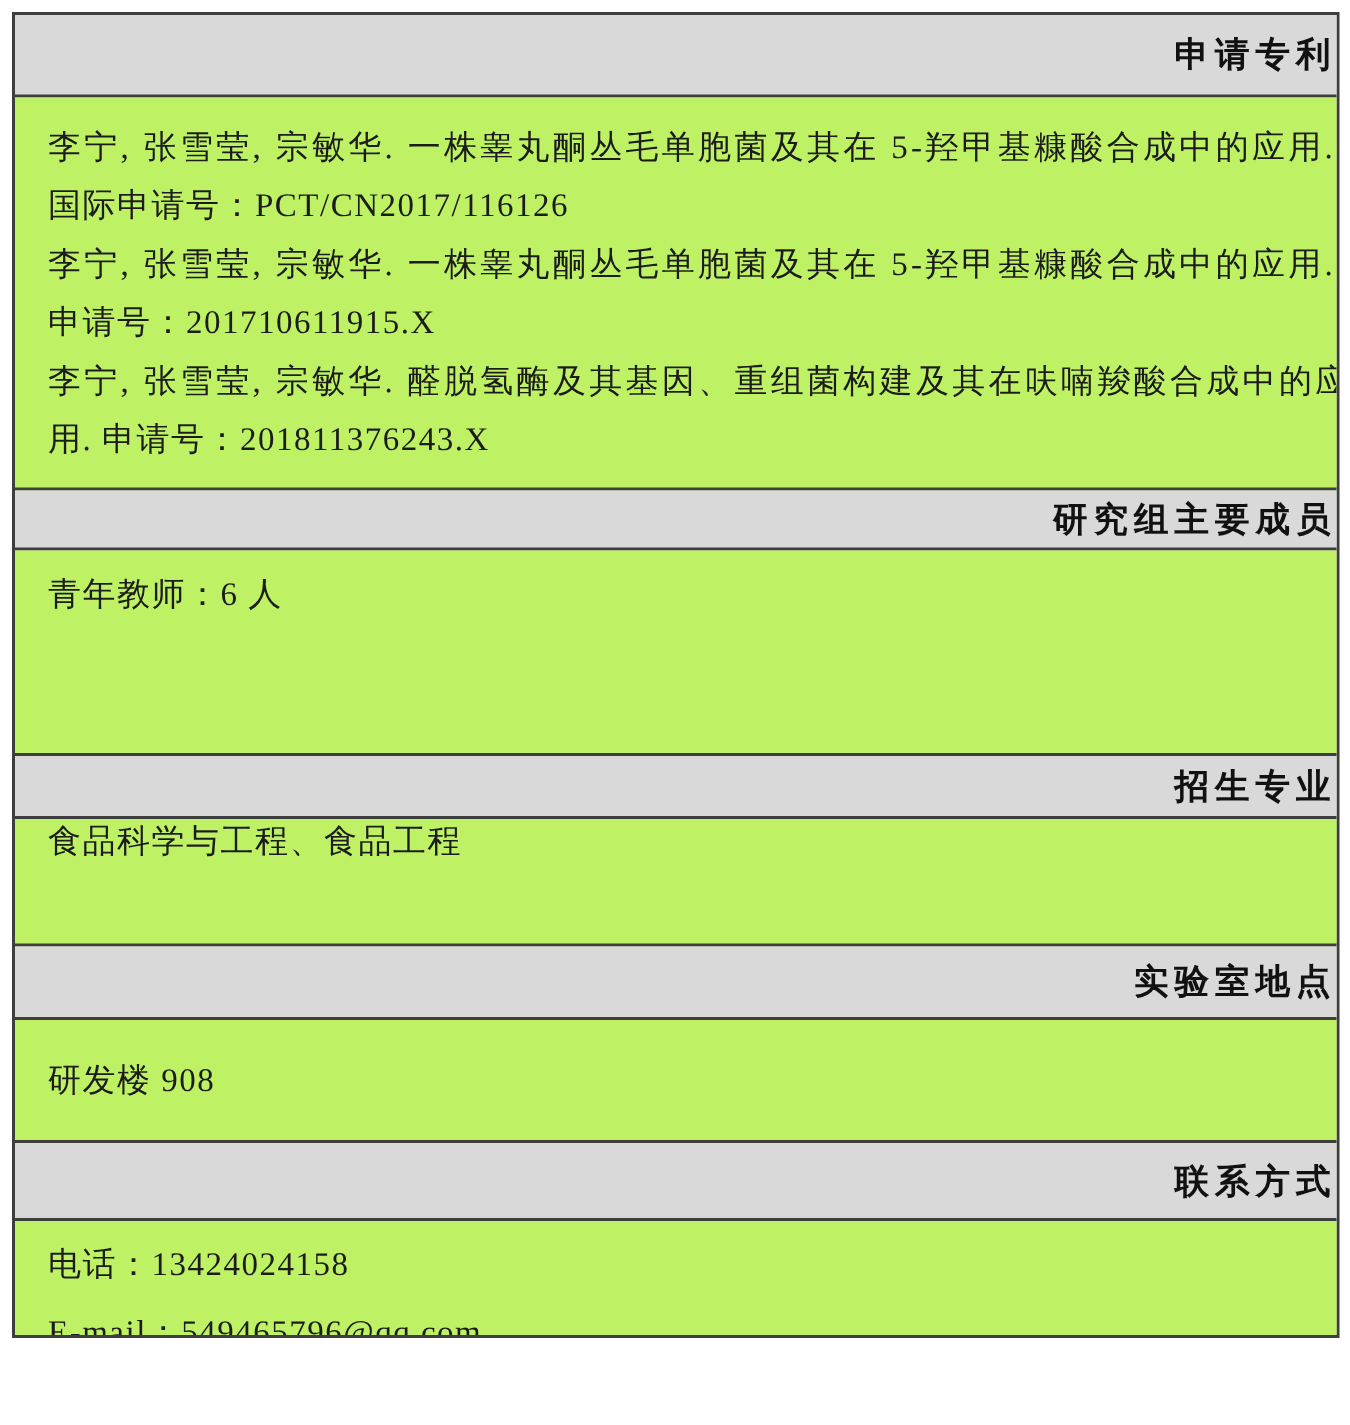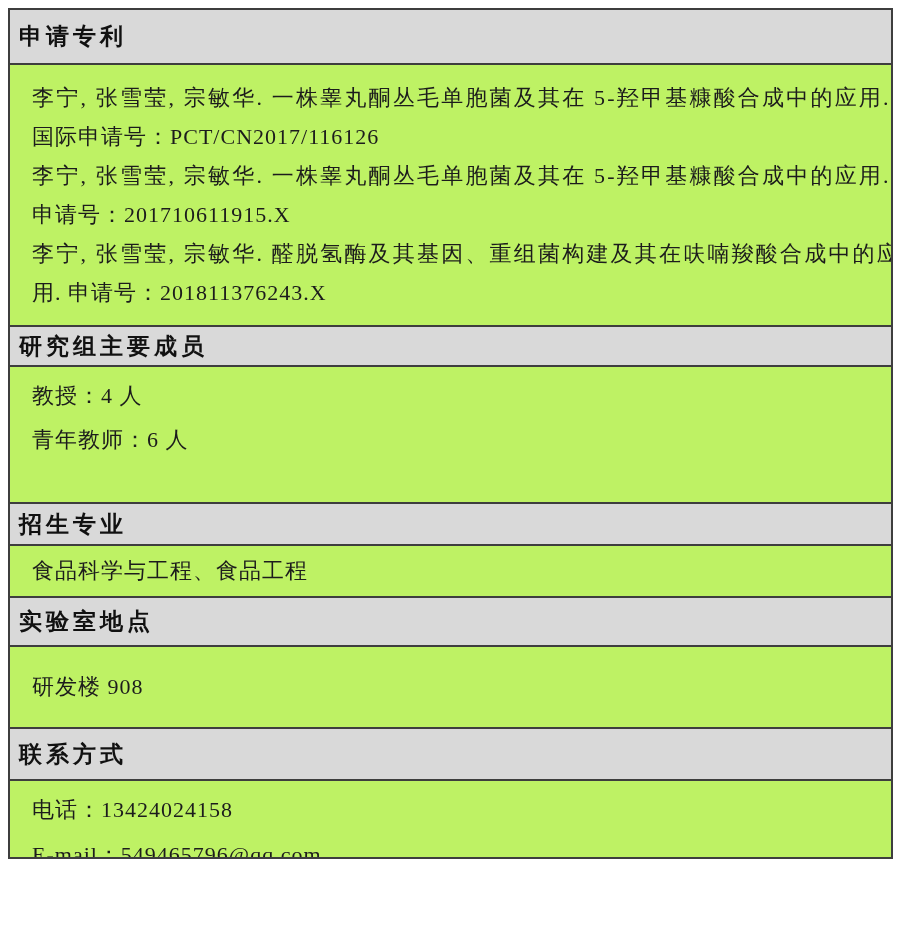--- a/index.html
+++ b/index.html
@@ -27,43 +27,44 @@
   .row:last-child { border-bottom: none; }
   .hdr {
     background: #d9d9d9;
     display: flex;
     align-items: center;
     padding-left: 9px;
     font-weight: bold;
     font-size: 23px;
     letter-spacing: 4px;
     color: #111111;
+    justify-content: flex-end;
   }
   .hdr-patents  { height: 55px; }
   .hdr-members  { height: 40px; }
   .hdr-majors   { height: 42px; }
   .hdr-location { height: 49px; }
   .hdr-contact  { height: 52px; }
   .ct {
     background: #bef264;
     padding-left: 22px;
     font-size: 22px;
     letter-spacing: 1px;
     color: #1c1c1c;
   }
   .line { white-space: nowrap; }
   .fill { letter-spacing: 2.2px; }
   .ct-patents { height: 262px; padding-top: 13px; }
   .ct-patents .line { line-height: 39px; }
   .ct-members { height: 137px; padding-top: 7px; }
   .ct-members .line { line-height: 44px; }
   .ct-majors {
-    height: 52px;
+    height: 85px;
     display: flex;
-    align-items: center;
+    align-items: flex-start;
   }
   .ct-location {
     height: 82px;
     display: flex;
     align-items: center;
   }
   .ct-contact { height: 76px; padding-top: 6px; }
   .ct-contact .line { line-height: 45px; }
 </style>
 </head>
@@ -80,21 +81,20 @@
     <div class="line fill">李宁, 张雪莹, 宗敏华. 一株睾丸酮丛毛单胞菌及其在 5-羟甲基糠酸合成中的应用.</div>
     <div class="line">申请号：201710611915.X</div>
     <div class="line fill">李宁, 张雪莹, 宗敏华. 醛脱氢酶及其基因、重组菌构建及其在呋喃羧酸合成中的应</div>
     <div class="line">用. 申请号：201811376243.X</div>
   </div>
 
   <div class="row hdr hdr-members">
     <span>研究组主要成员</span>
   </div>
   <div class="row ct ct-members">
-    <div class="line">教授：4 人</div>
     <div class="line">青年教师：6 人</div>
   </div>
 
   <div class="row hdr hdr-majors">
     <span>招生专业</span>
   </div>
   <div class="row ct ct-majors">
     <div class="line">食品科学与工程、食品工程</div>
   </div>
 

